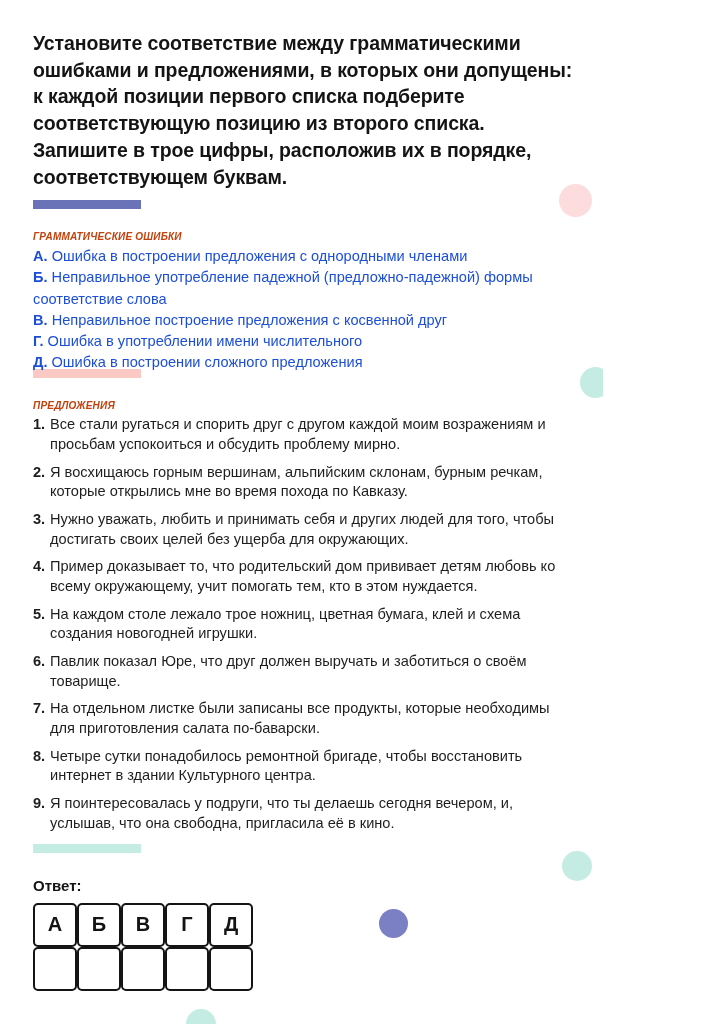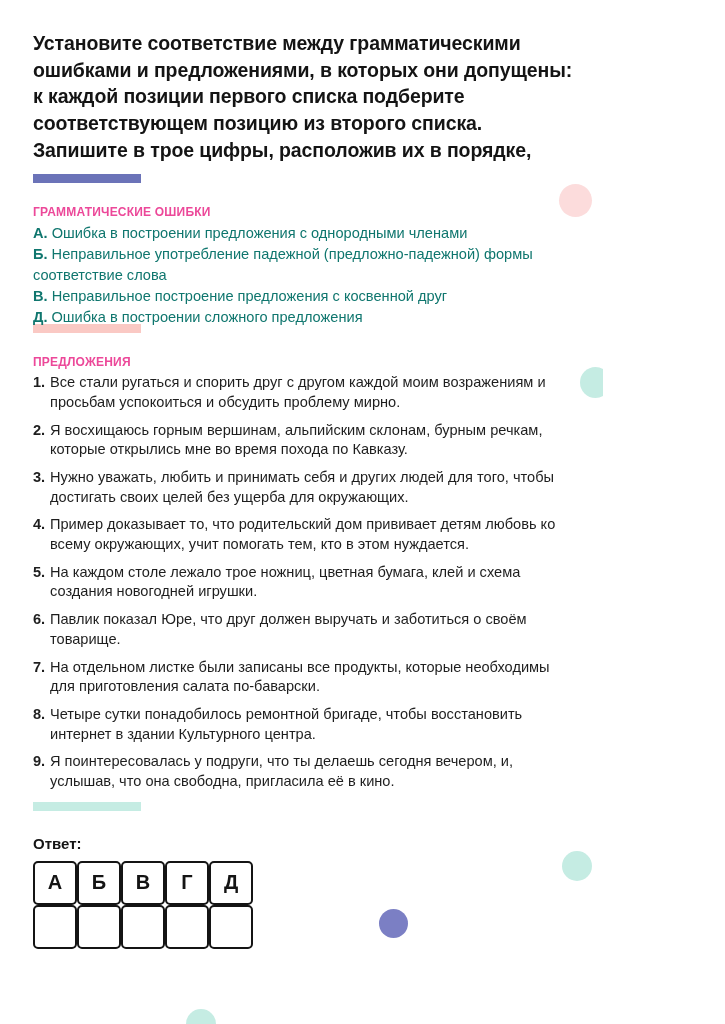--- a/index.html
+++ b/index.html
@@ -54,34 +54,35 @@
   .bar {
     height: 9px;
     width: 108px;
     margin-top: 10px;
   }
   .bar-title   { background: #6b73b8; }
   .bar-pink    { background: #fac9c4; }
   .bar-mint    { background: #c5ece3; }
 
   .section-head {
-    font-size: 12px;
+    font-size: 10px;
     font-weight: bold;
     letter-spacing: 0.2px;
-    color: #ec4899;
+    color: #c2410c;
     margin: 22px 0 4px 0;
+    font-style: italic;
   }
 
   .errors-list {
     list-style: none;
     margin: 0;
     padding: 0;
     font-size: 14.6px;
     line-height: 1.45;
-    color: #0f766e;
+    color: #1d4ed8;
   }
   .errors-list li { margin: 0; }
   .errors-list .lbl { font-weight: bold; }
 
   .bar-pink-wrap { margin-top: -4px; }
 
   .sent-list {
     list-style: none;
     margin: 0;
     padding: 0;
@@ -146,41 +147,46 @@
       <div class="deco-circle" style="left: 643px; top: 977px; width: 31px; height: 31px; background: rgb(252, 220, 220);"></div>
       <div class="deco-circle" style="left: 186px; top: 1009px; width: 30px; height: 30px; background: rgb(197, 236, 227);"></div>
     </div>
 
   <div class="content">
 
     <div class="prompt">
       <span class="prompt-line">Установите соответствие между грамматическими</span>
       <span class="prompt-line">ошибками и предложениями, в которых они допущены:</span>
       <span class="prompt-line">к каждой позиции первого списка подберите</span>
-      <span class="prompt-line">соответствующем позицию из второго списка.</span>
+      <span class="prompt-line">соответствующую позицию из второго списка.</span>
       <span class="prompt-line">Запишите в трое цифры, расположив их в порядке,</span>
+      <span class="prompt-line">соответствующем буквам.</span>
     </div>
 
     <div class="bar bar-title"></div>
 
     <div class="section-head">ГРАММАТИЧЕСКИЕ ОШИБКИ</div>
     <ul class="errors-list">
       <li>
         <span class="lbl">А.</span>
         <span>Ошибка в построении предложения с однородными членами</span>
       </li>
       <li>
         <span class="lbl">Б.</span>
         <span>Неправильное употребление падежной (предложно-падежной) формы соответствие слова</span>
       </li>
       <li>
         <span class="lbl">В.</span>
         <span>Неправильное построение предложения с косвенной друг</span>
       </li>
       <li>
+        <span class="lbl">Г.</span>
+        <span>Ошибка в употреблении имени числительного</span>
+      </li>
+      <li>
         <span class="lbl">Д.</span>
         <span>Ошибка в построении сложного предложения</span>
       </li>
     </ul>
 
     <div class="bar bar-pink bar-pink-wrap"></div>
 
     <div class="section-head">ПРЕДЛОЖЕНИЯ</div>
     <ul class="sent-list">
       <li>
@@ -190,21 +196,21 @@
       <li>
         <span class="num">2.</span>
         <span class="txt">Я восхищаюсь горным вершинам, альпийским склонам, бурным речкам, которые открылись мне во время похода по Кавказу.</span>
       </li>
       <li>
         <span class="num">3.</span>
         <span class="txt">Нужно уважать, любить и принимать себя и других людей для того, чтобы достигать своих целей без ущерба для окружающих.</span>
       </li>
       <li>
         <span class="num">4.</span>
-        <span class="txt">Пример доказывает то, что родительский дом прививает детям любовь ко всему окружающих, учит помогать тем, кто в этом нуждается.</span>
+        <span class="txt">Пример доказывает то, что родительский дом прививает детям любовь ко всему окружающему, учит помогать тем, кто в этом нуждается.</span>
       </li>
       <li>
         <span class="num">5.</span>
         <span class="txt">На каждом столе лежало трое ножниц, цветная бумага, клей и схема создания новогодней игрушки.</span>
       </li>
       <li>
         <span class="num">6.</span>
         <span class="txt">Павлик показал Юре, что друг должен выручать и заботиться о своём товарище.</span>
       </li>
       <li>

